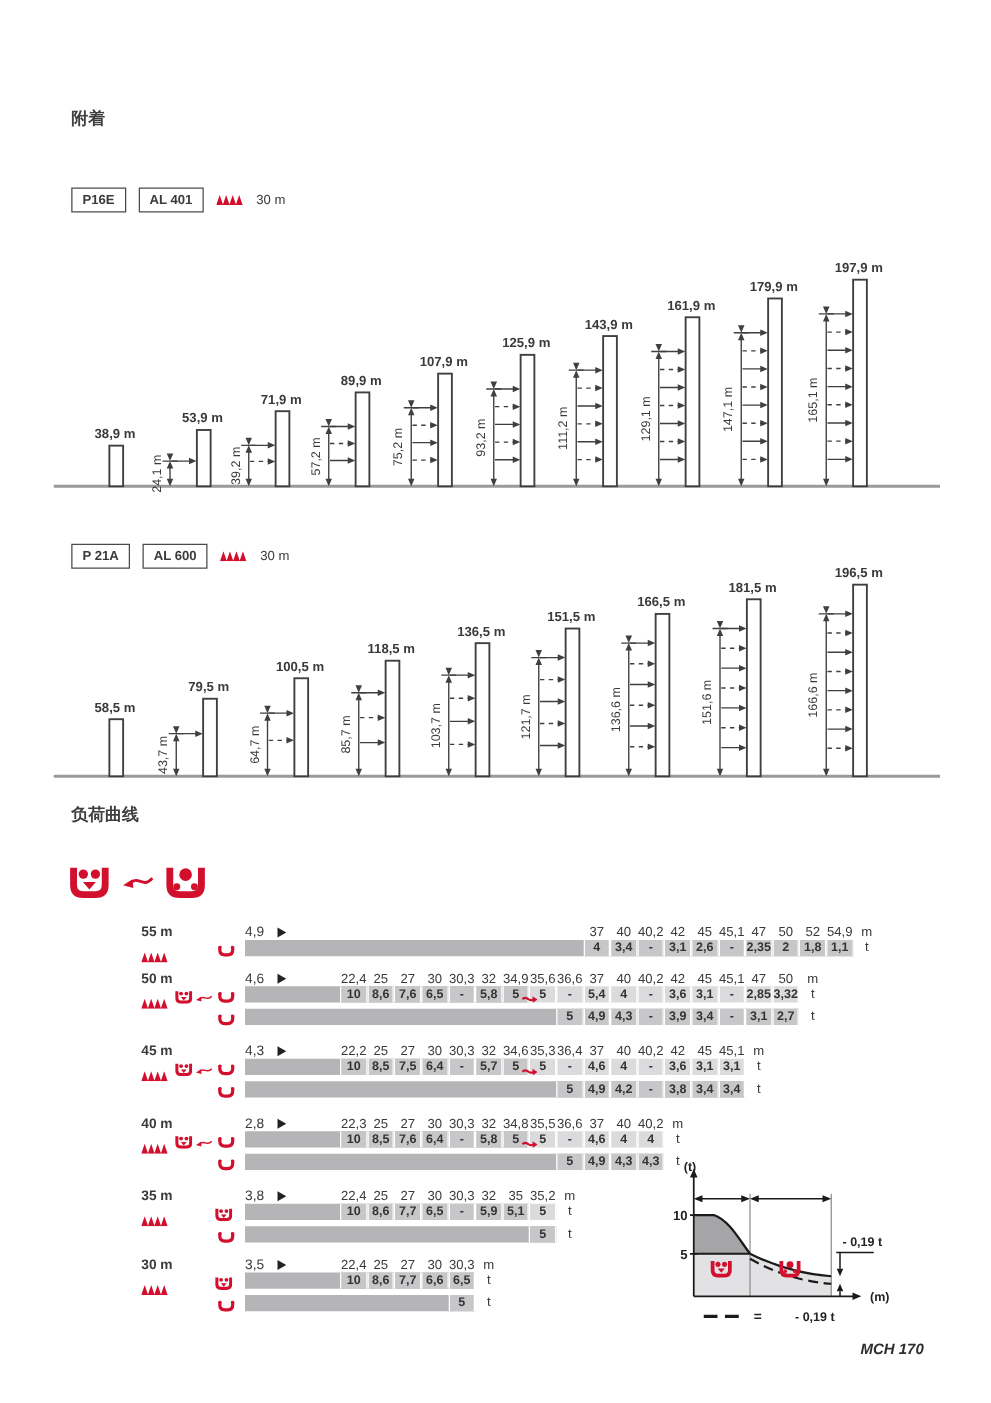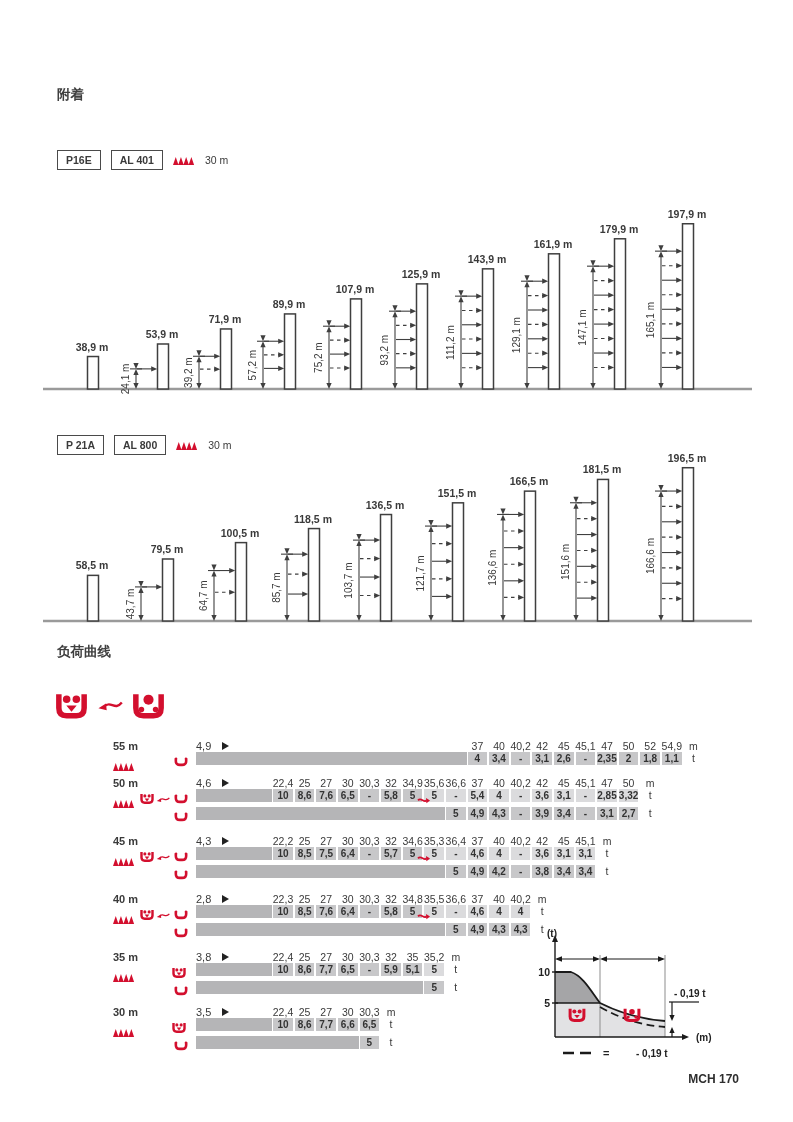--- a/index.html
+++ b/index.html
@@ -21,21 +21,21 @@
   .tl.hdr{font-size:10.5px;text-align:center;width:30px;}
   .bar{position:absolute;height:13px;background:#b5b5b7;}
   .cell{position:absolute;height:13px;width:21.6px;box-sizing:border-box;
         border-left:1.5px solid #fff;border-right:1.5px solid #fff;
         font-size:10px;font-weight:bold;color:#333;text-align:center;line-height:13px;white-space:nowrap;}
   .cell.on{background:#c7c7c9;}
   .cell.off{background:#dbdbdd;}
   .tri{position:absolute;width:0;height:0;border-left:7px solid #222;
        border-top:4px solid transparent;border-bottom:4px solid transparent;}
   .icn{position:absolute;}
-  footer.pagefoot{position:absolute;right:54px;top:1072px;font-size:12px;font-weight:bold;color:#2e2e2e;}
+  footer.pagefoot{position:absolute;right:54px;top:1072px;font-size:12px;font-weight:bold;color:#2e2e2e;font-style:italic;}
   svg text{font-family:"Liberation Sans",sans-serif;}
 </style>
 </head>
 <body>
 
 <div class="page">
 
 
   <h2 class="title" style="top:86px">附着</h2>
 
@@ -211,21 +211,21 @@
       <line x1="624" y1="140.38049999999998" x2="641" y2="140.38049999999998" stroke="#3f3f3f" stroke-width="1.1"></line>
       <path d="M644.2,140.38049999999998 l-6,-2.6 v5.2 z" fill="#3f3f3f"></path>
       <line x1="624" y1="154.92033333333333" x2="641" y2="154.92033333333333" stroke="#3f3f3f" stroke-width="1.1" stroke-dasharray="3.5,3.5"></line>
       <path d="M644.2,154.92033333333333 l-6,-2.6 v5.2 z" fill="#3f3f3f"></path>
       <line x1="624" y1="169.46016666666668" x2="641" y2="169.46016666666668" stroke="#3f3f3f" stroke-width="1.1"></line>
       <path d="M644.2,169.46016666666668 l-6,-2.6 v5.2 z" fill="#3f3f3f"></path>
     </svg>
 
   <div class="badge-row" style="left:57px;top:435px">
     <span class="badge">P 21A</span>
-    <span class="badge">AL 800</span>
+    <span class="badge">AL 600</span>
     <span class="zz2"><svg width="22" viewBox="0 0 22 8">
           <path fill="#d30f2e" d="M0,8 L2.75,0 L5.5,8 Z M5.2,8 L7.95,0 L10.7,8 Z M10.4,8 L13.15,0 L15.9,8 Z M15.6,8 L18.35,0 L21.1,8 Z"></path>
         </svg></span>
     <span class="jibnote">30 m</span>
   </div>
 
   <svg id="diagram2" class="diag" style="top:445px;height:185px" viewBox="0 0 720 185">
       <line x1="5" y1="176" x2="714" y2="176" stroke="#9a9a9a" stroke-width="2.4"></line>
       <rect x="49.5" y="130.37" width="11" height="45.63" fill="#fff" stroke="#3f3f3f" stroke-width="1.5"></rect>
       <text x="54" y="124.37" font-size="10.5" fill="#3a3a3a" text-anchor="middle" font-weight="600">58,5 m</text>

